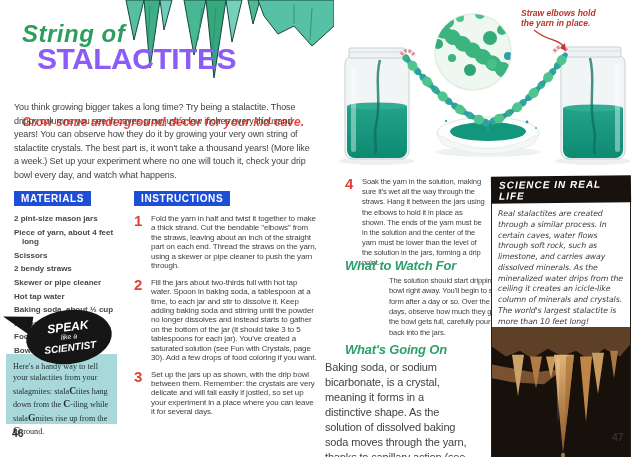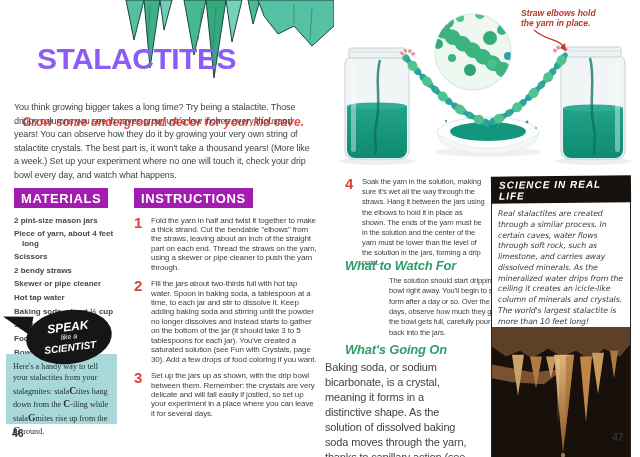--- a/index.html
+++ b/index.html
@@ -9,21 +9,21 @@
 
   
   #title-script{left:22px;top:20px;font-size:24px;font-style:italic;font-weight:bold;
                 color:#2d9f5c;letter-spacing:.5px;z-index:3;}
   #title-main{left:13px;top:42px;font-size:30px;font-weight:bold;color:#8b5cf6;
               letter-spacing:-.5px;z-index:3;margin-left:24px;}
   #subtitle{left:22px;top:79px;font-size:12px;font-weight:bold;font-style:italic;
             color:#e8483e;z-index:3;margin-top:36px;}
   #intro{left:14px;top:101px;width:300px;font-size:9px;line-height:1.5;
          letter-spacing:-.1px;z-index:3;}
-  .chip{display:inline-block;background:#a21caf;color:#fff;font-size:13px;font-weight:bold;
+  .chip{display:inline-block;background:#1d4ed8;color:#fff;font-size:10px;font-weight:bold;
         letter-spacing:.6px;padding:2.5px 7px 2px;}
   #materials-col{left:14px;top:188px;width:114px;}
   #materials-list{list-style:none;margin:8px 0 0;padding:0;}
   #materials-list li{font-size:8px;font-weight:bold;color:#45494b;line-height:1.18;
                      margin:0 0 4.2px;padding-left:8px;text-indent:-8px;}
   #instructions-col{left:134px;top:188px;width:184px;}
   #steps{margin-top:8px;}
   .step{display:flex;gap:6px;margin-bottom:7px;}
   .step-num{flex:none;width:11px;font-size:15px;font-weight:bold;color:#e04238;line-height:.9;}
   .step-text{font-size:8px;line-height:1.18;letter-spacing:-.15px;color:#3f4346;}
@@ -83,20 +83,21 @@
       <polygon points="150,0 162,0 155,24" fill="#4db894"></polygon>
       <polygon points="160,0 236,0 236,26 214,46 196,26 180,34 166,16" fill="#57c1a6"></polygon>
       <polyline points="104,8 100,40" fill="none" stroke="#2c8a68" stroke-width=".8"></polyline>
       <polyline points="118,6 114,60" fill="none" stroke="#2c8a68" stroke-width=".8"></polyline>
       <polyline points="52,6 50,44" fill="none" stroke="#2c8a68" stroke-width=".8"></polyline>
       <polyline points="196,4 196,24" fill="none" stroke="#2c8a68" stroke-width=".8"></polyline>
       <polyline points="214,8 212,40" fill="none" stroke="#2c8a68" stroke-width=".8"></polyline>
     </g>
   </svg>
 
+  <div class="abs" id="title-script">String of</div>
   <div class="abs" id="title-main">STALACTITES</div>
   <div class="abs" id="subtitle">Grow some underground décor for your kid cave.</div>
   <div class="abs" id="intro">You think growing bigger takes a long time? Try being a stalactite. Those drippy columns you see in caves grow just a few inches every thousand years! You can observe how they do it by growing your very own string of stalactite crystals. The best part is, it won't take a thousand years! (More like a week.) Set up your experiment where no one will touch it, check your drip bowl every day, and watch what happens.</div>
 
   <div class="abs" id="materials-col">
     <span class="chip">MATERIALS</span>
     <ul id="materials-list">
 
     <li>2 pint-size mason jars</li>
         <li>Piece of yarn, about 4 feet long</li>

